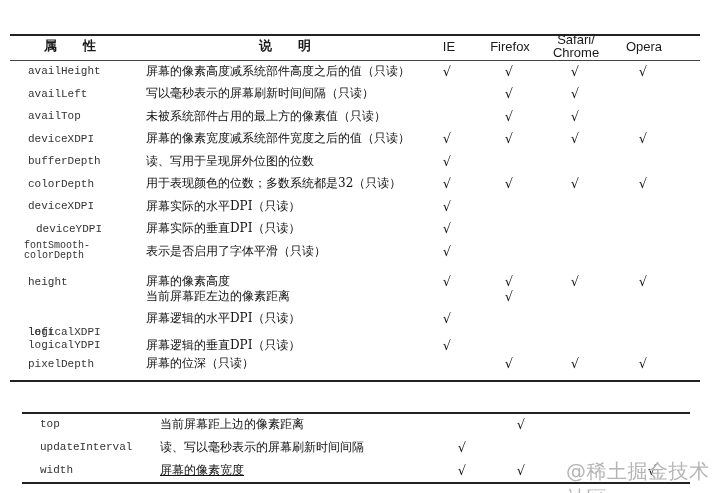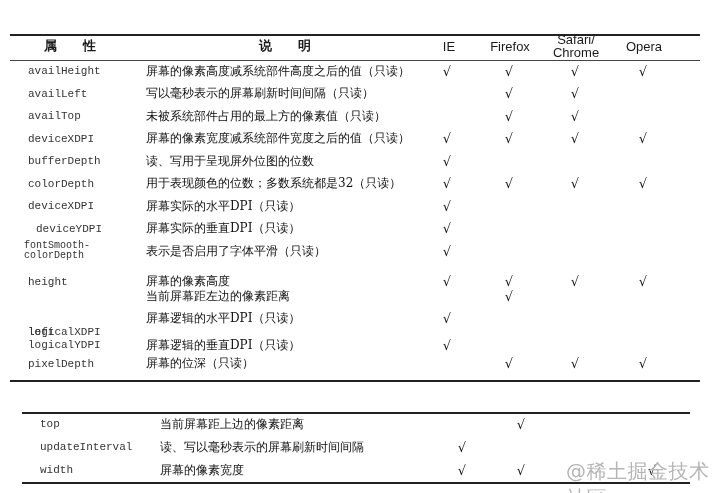--- a/index.html
+++ b/index.html
@@ -173,21 +173,21 @@
     <div class="row" style="top: 436px;">
       <div class="cell prop" style="left: 40px;">updateInterval</div>
       <div class="cell desc" style="left: 160px;">读、写以毫秒表示的屏幕刷新时间间隔</div>
       <div class="cell chk" style="left: 455px;">√</div>
       <div class="cell chk" style="left: 514px;"></div>
       <div class="cell chk" style="left: 578px;"></div>
       <div class="cell chk" style="left: 645px;"></div>
     </div>
     <div class="row" style="top: 459px;">
       <div class="cell prop" style="left: 40px;">width</div>
-      <div class="cell desc" style="left: 160px;">屏幕的像素宽度</div>
+      <div class="cell desc" style="left: 160px; text-decoration: underline;">屏幕的像素宽度</div>
       <div class="cell chk" style="left: 455px;">√</div>
       <div class="cell chk" style="left: 514px;">√</div>
       <div class="cell chk" style="left: 578px;"></div>
       <div class="cell chk" style="left: 645px;">√</div>
     </div>
   </div>
 <div class="rule" style="left:22px; top:482px; width:668px;"></div>
 
 <div class="wm">@稀土掘金技术社区</div>
 

